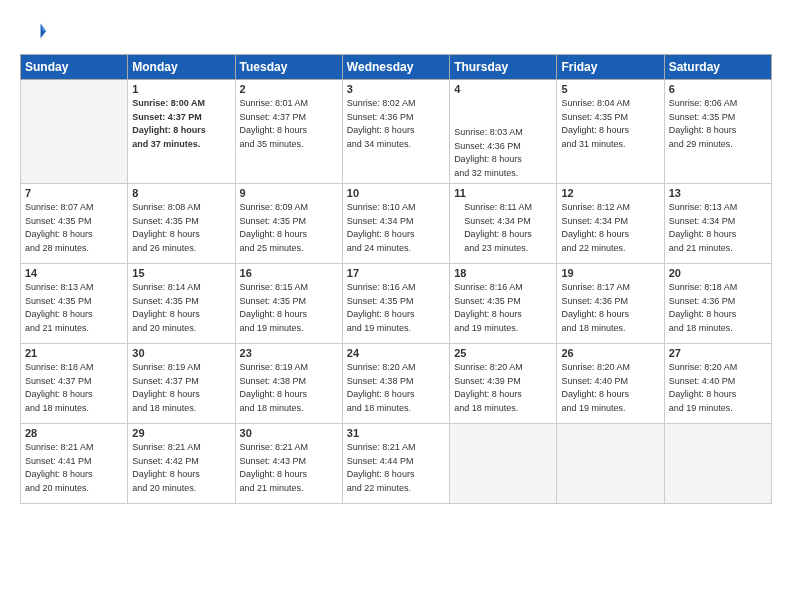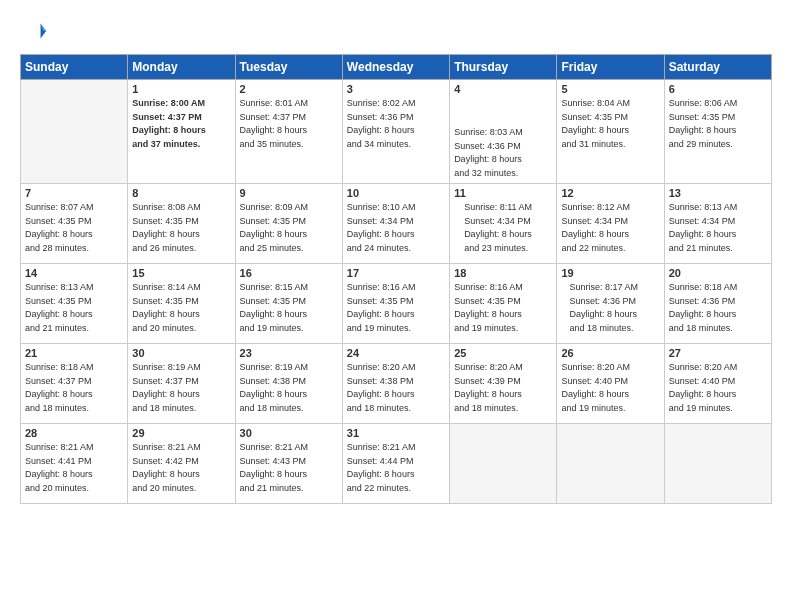--- a/index.html
+++ b/index.html
@@ -242,21 +242,21 @@
           </td>
           <td>
             <span class="day-num">18</span>
             <div class="day-info" style="white-space: pre-line;">Sunrise: 8:16 AM
 Sunset: 4:35 PM
 Daylight: 8 hours
 and 19 minutes.</div>
           </td>
           <td>
             <span class="day-num">19</span>
-            <div class="day-info" style="white-space: pre-line; margin-left: 8px;">Sunrise: 8:17 AM
+            <div class="day-info" style="white-space: pre-line;">Sunrise: 8:17 AM
 Sunset: 4:36 PM
 Daylight: 8 hours
 and 18 minutes.</div>
           </td>
           <td>
             <span class="day-num">20</span>
             <div class="day-info" style="white-space: pre-line;">Sunrise: 8:18 AM
 Sunset: 4:36 PM
 Daylight: 8 hours
 and 18 minutes.</div>

